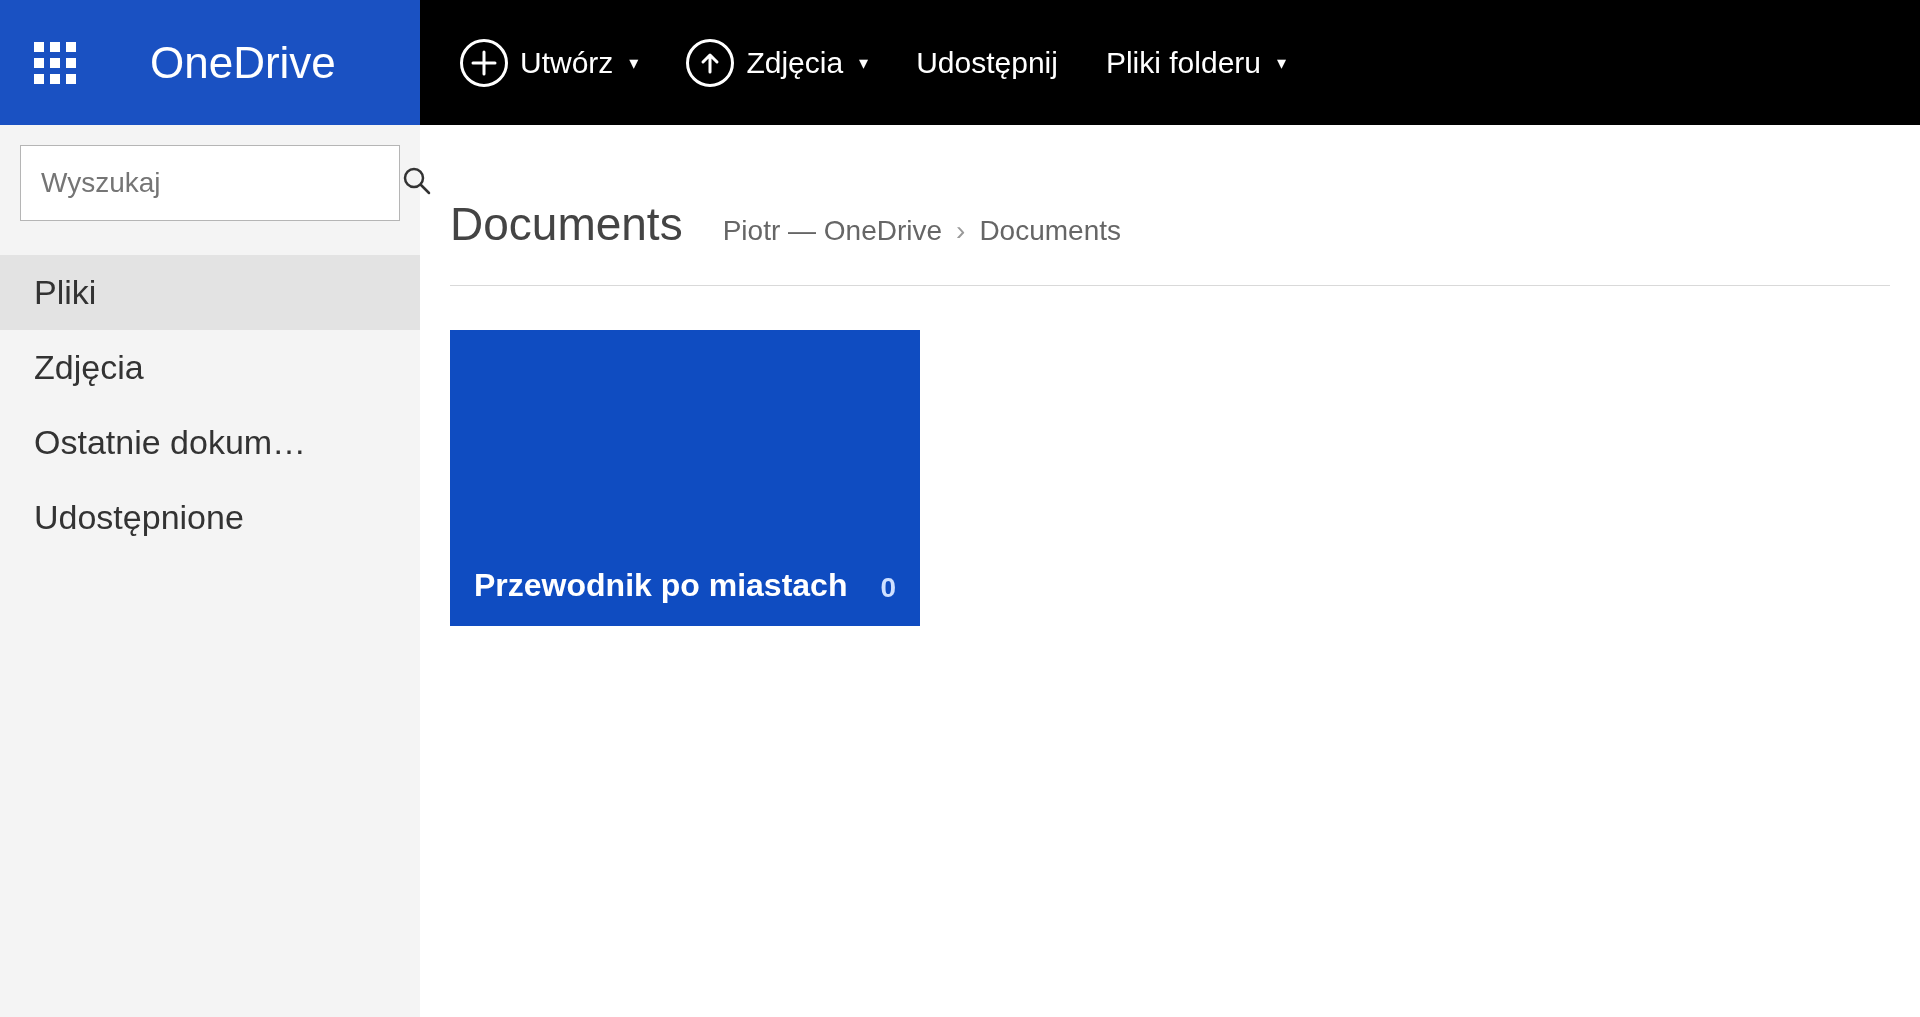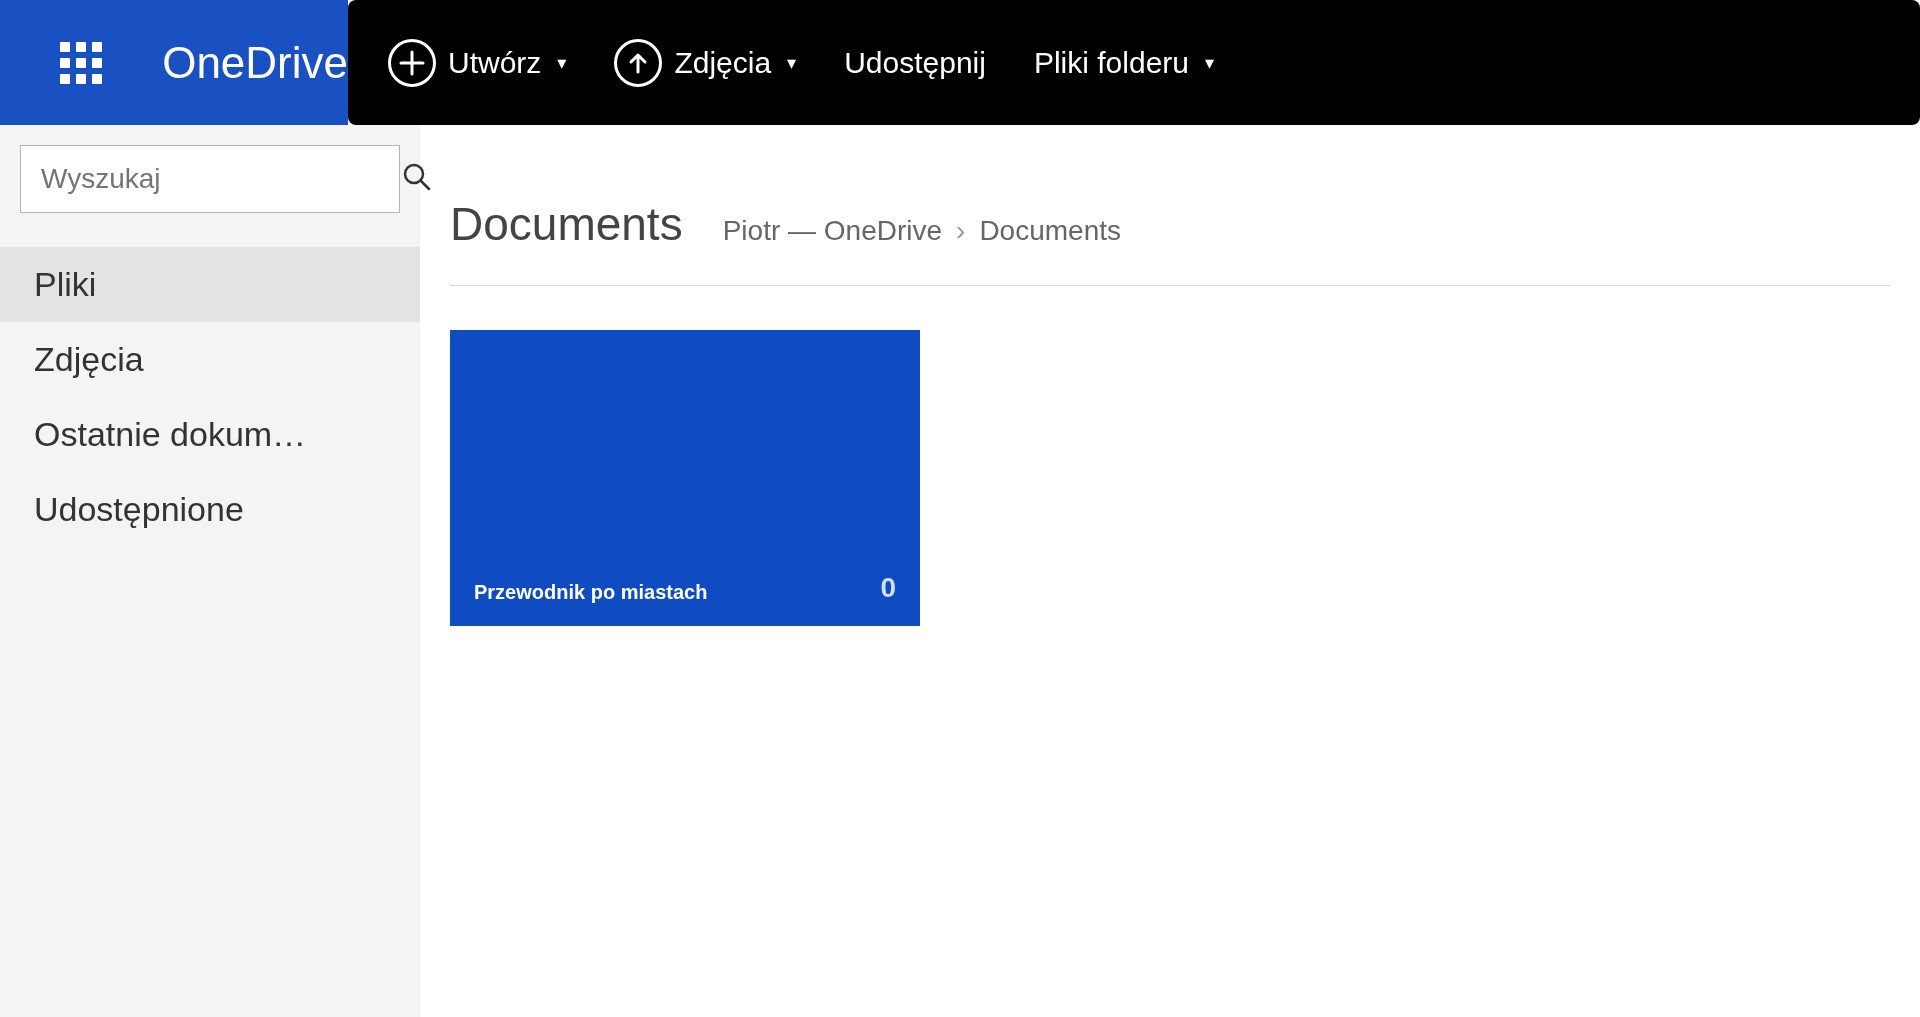--- a/index.html
+++ b/index.html
@@ -1,49 +1,49 @@
 <!DOCTYPE html>
 <html><head>
 <meta charset="utf-8">
 <style>
   * { box-sizing: border-box; margin: 0; padding: 0; }
   html, body { width: 1920px; height: 1017px; font-family: "Segoe UI", Arial, sans-serif; background: #fff; }
 
   
   .header { display: flex; height: 125px; }
-  .header-left { display: flex; width: 348px; background: #1a51c2; padding-left: 39px; }
+  .header-left { display: flex; width: 420px; background: #1a51c2; }
   .waffle { width: 110px; display: flex; align-items: center; justify-content: center; }
   .waffle svg { width: 42px; height: 42px; }
   .app-title { flex: 1; display: flex; align-items: center; color: #fff; font-size: 44px; font-weight: 300; padding-left: 40px; }
-  .header-right { flex: 1; background: #000; display: flex; align-items: center; padding-left: 40px; gap: 48px; border-radius: 8px; }
+  .header-right { flex: 1; background: #000; display: flex; align-items: center; padding-left: 40px; gap: 48px; }
   .toolbar-item { display: flex; align-items: center; color: #fff; font-size: 30px; cursor: pointer; gap: 12px; }
   .toolbar-item .circ-icon { width: 48px; height: 48px; border: 3px solid #fff; border-radius: 50%; display: flex; align-items: center; justify-content: center; }
   .toolbar-item .circ-icon svg { width: 26px; height: 26px; }
   .caret { font-size: 18px; margin-left: 4px; }
 
   
   .body { display: flex; height: calc(1017px - 125px); }
   .sidebar { width: 420px; background: #f4f4f4; padding: 20px 20px 0 20px; }
-  .search-wrap { display: flex; align-items: center; border: 1px solid #b5b5b5; background: #fff; height: 68px; padding: 0 20px; }
+  .search-wrap { display: flex; align-items: center; border: 1px solid #b5b5b5; background: #fff; height: 76px; padding: 0 20px; }
   .search-wrap input { flex: 1; border: none; outline: none; font-size: 28px; color: #888; background: transparent; }
   .search-wrap .sicon svg { width: 30px; height: 30px; }
   .nav { margin-top: 34px; margin-left: -20px; margin-right: -20px; }
   .nav-item { font-size: 34px; color: #333; padding: 18px 34px; cursor: pointer; white-space: nowrap; overflow: hidden; text-overflow: ellipsis; }
   .nav-item.active { background: #e3e3e3; }
 
   
   .main { flex: 1; padding: 36px 30px; margin-top: 36px; }
   .title-row { display: flex; align-items: baseline; gap: 40px; }
   .page-title { font-size: 46px; font-weight: 300; color: #444; }
   .breadcrumb { font-size: 28px; color: #666; display: flex; align-items: flex-start; gap: 14px; }
   .breadcrumb .sep { color: #999; }
   .divider { height: 1px; background: #d9d9d9; margin: 34px 0 44px 0; }
 
   .tile { width: 470px; height: 296px; background: #0f4cc1; color: #fff; display: flex; align-items: flex-end; padding: 22px 24px; cursor: pointer; }
-  .tile .tlabel { font-size: 20px; font-weight: 600; flex: 1; }
+  .tile .tlabel { font-size: 32px; font-weight: 600; flex: 1; }
   .tile .tcount { font-size: 28px; font-weight: 600; color: #cfe0ff; }
 </style>
 </head>
 <body>
 
 <div class="header">
   <div class="header-left">
     <div class="waffle">
       <svg viewBox="0 0 42 42">
         <g fill="#fff">

